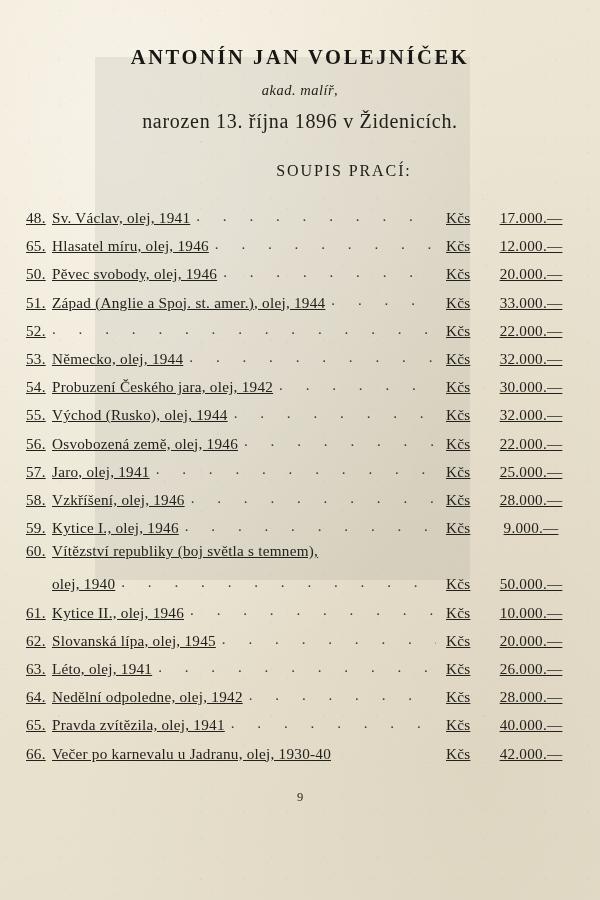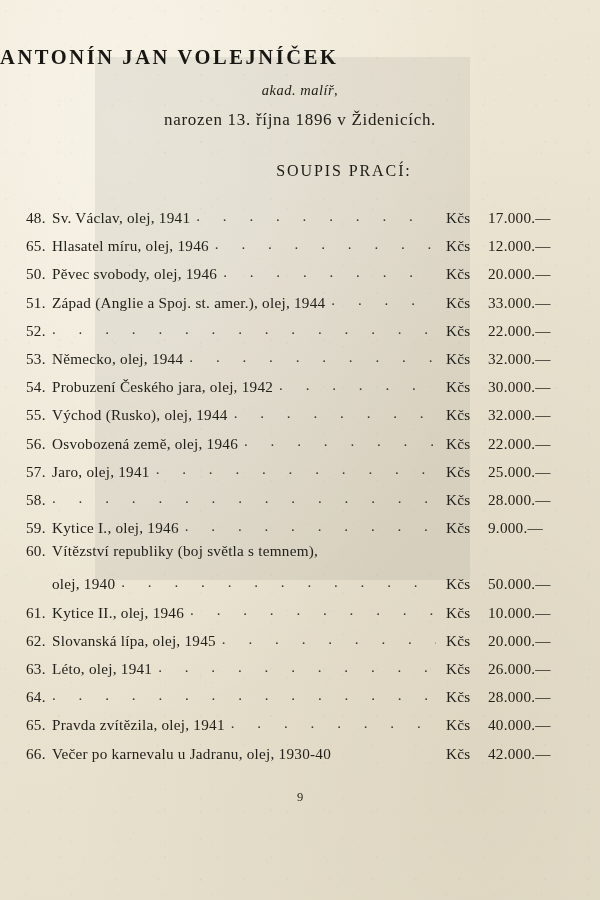--- a/index.html
+++ b/index.html
@@ -50,20 +50,21 @@
     position: absolute;
     inset: 0;
     z-index: 3;
   }
 
   .doc-title {
     position: absolute;
     top: 46px;
     left: 0;
     width: 600px;
+    text-align: center;
     font-weight: bold;
     font-size: 20.5px;
     letter-spacing: 2.6px;
     color: #191713;
   }
   .doc-subtitle {
     position: absolute;
     top: 82px;
     left: 0;
     width: 600px;
@@ -72,21 +73,21 @@
     font-size: 14.5px;
     letter-spacing: 0.5px;
     color: #26231d;
   }
   .doc-birth {
     position: absolute;
     top: 110px;
     left: 0;
     width: 600px;
     text-align: center;
-    font-size: 17px;
+    font-size: 20px;
     letter-spacing: 0.7px;
     color: #22201a;
   }
   .section-title {
     position: absolute;
     top: 162px;
     left: 0;
     width: 600px;
     text-align: center;
     font-size: 16px;
@@ -101,20 +102,21 @@
     left: 26px;
     width: 548px;
   }
   .row {
     display: flex;
     align-items: baseline;
     height: 28.2px;
     font-size: 15.2px;
     letter-spacing: 0.25px;
     white-space: nowrap;
+    text-decoration: underline;
   }
   .row-num {
     width: 26px;
     flex: 0 0 26px;
     text-align: left;
   }
   .row-title {
     flex: 0 0 auto;
     padding-right: 6px;
   }
@@ -139,21 +141,21 @@
   .row-cur {
     flex: 0 0 38px;
     width: 38px;
     text-align: left;
     padding-left: 10px;
     margin-top: 6px;
   }
   .row-price {
     flex: 0 0 86px;
     width: 86px;
-    text-align: left;
+    text-align: center;
     padding-left: 4px;
   }
   .row.continuation .row-num { visibility: hidden; }
 
   .page-number {
     position: absolute;
     top: 790px;
     left: 0;
     width: 600px;
     text-align: center;
@@ -243,20 +245,21 @@
       </div>
       <div class="row">
         <span class="row-num">57.</span>
         <span class="row-title">Jaro, olej, 1941</span>
         <span class="leaders"></span>
         <span class="row-cur">Kčs</span>
         <span class="row-price">25.000.—</span>
       </div>
       <div class="row">
         <span class="row-num">58.</span>
+        <span class="row-title">Vzkříšení, olej, 1946</span>
         <span class="leaders"></span>
         <span class="row-cur">Kčs</span>
         <span class="row-price">28.000.—</span>
       </div>
       <div class="row">
         <span class="row-num">59.</span>
         <span class="row-title">Kytice I., olej, 1946</span>
         <span class="leaders"></span>
         <span class="row-cur">Kčs</span>
         <span class="row-price">9.000.—</span>
@@ -291,20 +294,21 @@
       </div>
       <div class="row">
         <span class="row-num">63.</span>
         <span class="row-title">Léto, olej, 1941</span>
         <span class="leaders"></span>
         <span class="row-cur">Kčs</span>
         <span class="row-price">26.000.—</span>
       </div>
       <div class="row">
         <span class="row-num">64.</span>
+        <span class="row-title">Nedělní odpoledne, olej, 1942</span>
         <span class="leaders"></span>
         <span class="row-cur">Kčs</span>
         <span class="row-price">28.000.—</span>
       </div>
       <div class="row">
         <span class="row-num">65.</span>
         <span class="row-title">Pravda zvítězila, olej, 1941</span>
         <span class="leaders"></span>
         <span class="row-cur">Kčs</span>
         <span class="row-price">40.000.—</span>

